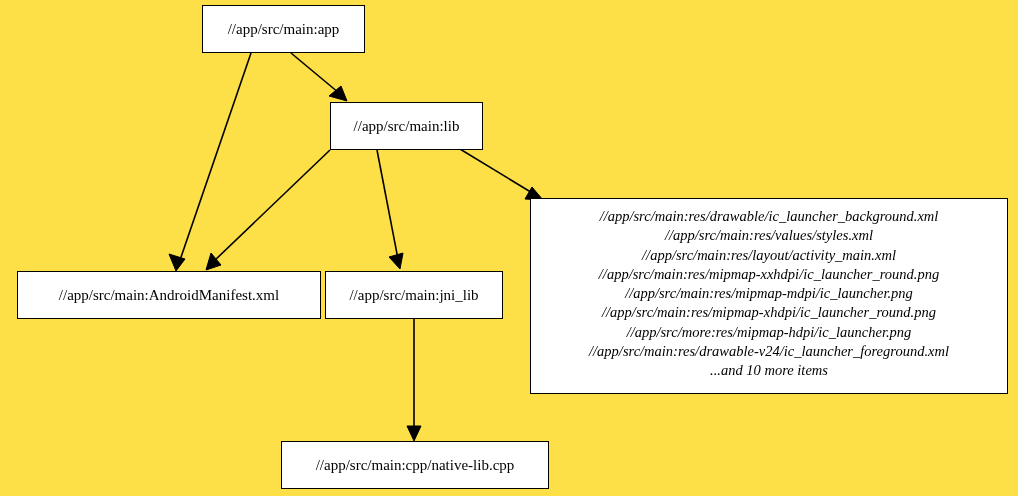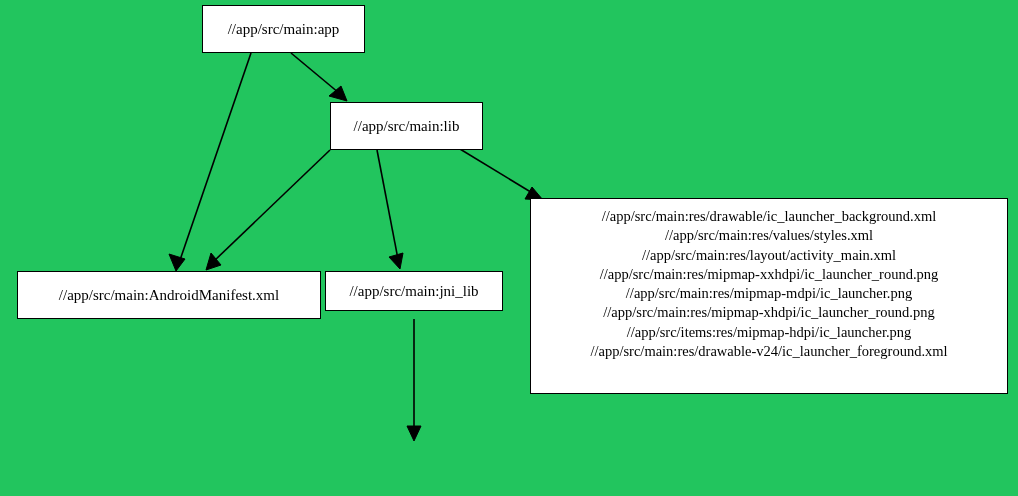--- a/index.html
+++ b/index.html
@@ -9,21 +9,21 @@
     background: #ffffff;
   }
   body {
     font-family: "Liberation Serif", "DejaVu Serif", serif;
     color: #000000;
   }
   #graph-canvas {
     position: relative;
     width: 1018px;
     height: 496px;
-    background: #22c55e;
+    background: #fde047;
     overflow: hidden;
   }
   #edge-layer {
     position: absolute;
     left: 0;
     top: 0;
     width: 1018px;
     height: 496px;
     pointer-events: none;
   }
@@ -42,20 +42,21 @@
     display: block;
     width: 100%;
     text-align: center;
     font-size: 15px;
     white-space: nowrap;
   }
   .node-multiline {
     align-items: flex-start;
     justify-content: flex-start;
     padding-top: 8px;
+    font-style: italic;
   }
   .node-multiline .node-line {
     display: block;
     width: 100%;
     text-align: center;
     font-size: 14.5px;
     line-height: 19.3px;
     white-space: nowrap;
   }
 </style>
@@ -96,31 +97,35 @@
   </div>
 
   <div class="node" style="left:302px; top:102px; width:153px; height:48px;margin-left:28px;">
     <span class="node-label">//app/src/main:lib</span>
   </div>
 
   <div class="node" style="left:17px; top:271px; width:304px; height:48px;">
     <span class="node-label">//app/src/main:AndroidManifest.xml</span>
   </div>
 
-  <div class="node" style="left:325px; top:271px; width:178px; height:40px;">
+  <div class="node" style="left:325px; top:271px; width:178px; height:48px;">
     <span class="node-label">//app/src/main:jni_lib</span>
   </div>
 
   <div class="node node-multiline" style="left:530px; top:198px; width:478px; height:196px;">
     <div style="width:100%;">
       <span class="node-line">//app/src/main:res/drawable/ic_launcher_background.xml</span>
       <span class="node-line">//app/src/main:res/values/styles.xml</span>
       <span class="node-line">//app/src/main:res/layout/activity_main.xml</span>
       <span class="node-line">//app/src/main:res/mipmap-xxhdpi/ic_launcher_round.png</span>
       <span class="node-line">//app/src/main:res/mipmap-mdpi/ic_launcher.png</span>
       <span class="node-line">//app/src/main:res/mipmap-xhdpi/ic_launcher_round.png</span>
-      <span class="node-line">//app/src/items:res/mipmap-hdpi/ic_launcher.png</span>
+      <span class="node-line">//app/src/more:res/mipmap-hdpi/ic_launcher.png</span>
       <span class="node-line">//app/src/main:res/drawable-v24/ic_launcher_foreground.xml</span>
+      <span class="node-line">...and 10 more items</span>
     </div>
   </div>
 
+  <div class="node" style="left:281px; top:441px; width:268px; height:48px;">
+    <span class="node-label">//app/src/main:cpp/native-lib.cpp</span>
+  </div>
 
 </div>
 
 </body></html>

